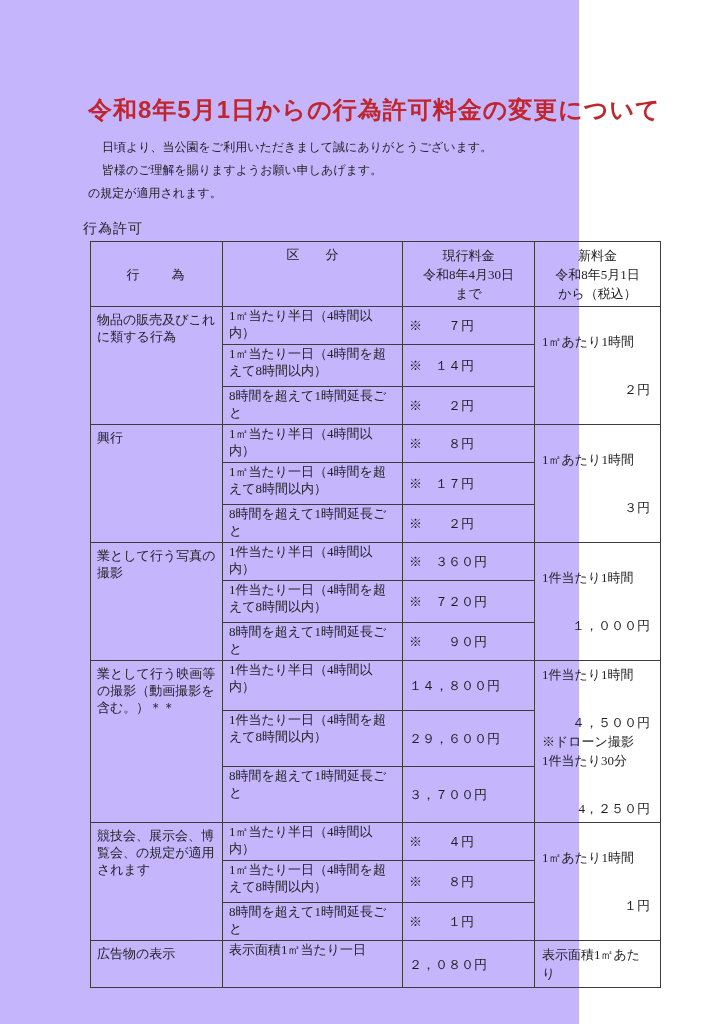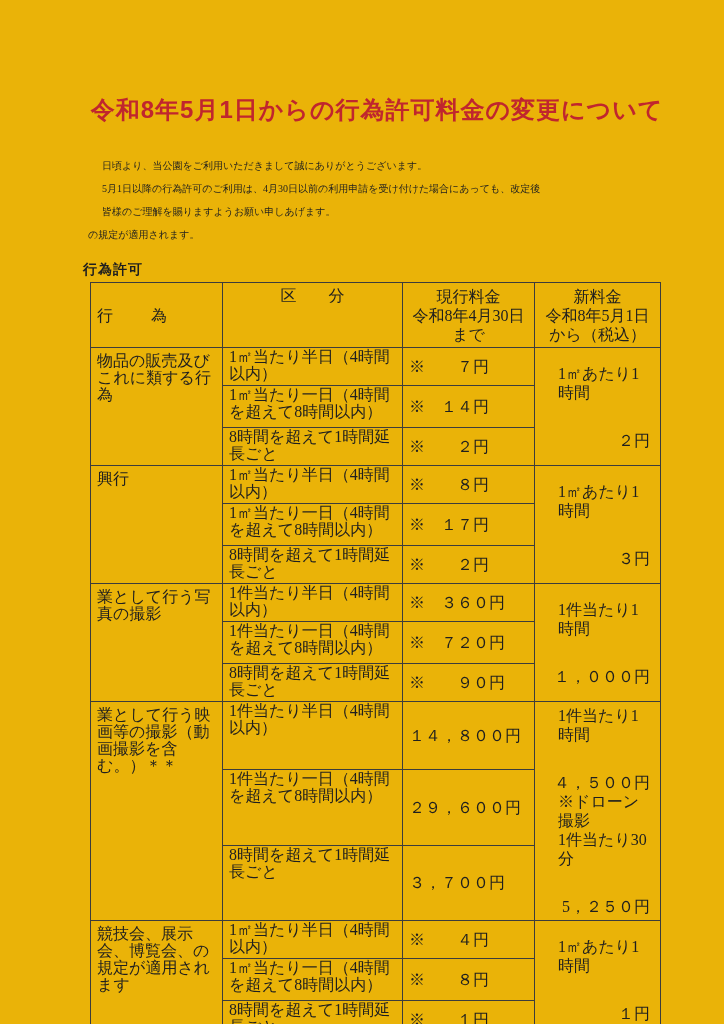--- a/index.html
+++ b/index.html
@@ -5,91 +5,90 @@
   html,body { margin:0; padding:0; }
   body {
     width:724px; height:1024px;
     background:#ffffff;
     font-family:"Liberation Serif", serif;
     color:#1f1f1f;
     overflow:hidden;
   }
   .page {
     position:relative;
-    width:724px; height:1024px;
+    width:579px; height:1024px;
     box-sizing:border-box;
     padding:94px 58px 0 88px;
-    background:#eab308;
+    background:#c4b5fd;
   }
   .title {
     margin:0;
     font-family:"Liberation Sans", sans-serif;
     font-weight:700;
     font-size:24px;
     line-height:31px;
     letter-spacing:1px;
     color:#c0262e;
     text-align:center;
     white-space:nowrap;
   }
-  .intro { margin-top:29px; font-size:10px; line-height:23px; }
+  .intro { margin-top:11px; font-size:12px; line-height:23px; }
   .intro .line { white-space:nowrap; }
   .intro .ind { text-indent:14px; }
   .tbl-caption {
     margin-top:15px;
     margin-left:-5px;
     font-size:14px;
-    font-weight:700;
+    font-weight:400;
     letter-spacing:1px;
     line-height:18px;
   }
   table.fee-table {
     border-collapse:collapse;
     table-layout:fixed;
     width:570px;
     margin-top:3px;
     margin-left:2px;
   }
   .fee-table td {
     border:1.5px solid #3c3c3c;
-    font-size:16px;
+    font-size:13px;
     line-height:17px;
     padding:3px 6px;
     vertical-align:top;
     overflow:hidden;
   }
-  .fee-table .h-act { vertical-align:middle; letter-spacing:2px; }
+  .fee-table .h-act { vertical-align:middle; text-align:center; letter-spacing:2px; }
   .fee-table .h-cat { vertical-align:top; text-align:center; padding-top:4px; }
   .fee-table .h-fee { vertical-align:top; text-align:center; padding-top:4px; }
   .fee-table .h-fee div { line-height:19px; }
   .head-row td { height:56px; }
   .fee-table td.act { padding-top:4px; }
   .fee-table td.cat { padding-top:0; min-height:22px; }
   .fee-table td.cur {
     text-align:left;
     vertical-align:middle;
     padding-right:7px;
     white-space:pre;
   }
   .fee-table td.newf { vertical-align:middle; padding:4px 7px; }
-  .newf .nf-l { text-align:left; line-height:19px;margin-left:16px; }
+  .newf .nf-l { text-align:left; line-height:19px; }
   .newf .nf-r { text-align:right; padding-right:3px; line-height:19px;margin-top:29px; }
   tr.r-single td.cat, tr.r-single td.cur { height:22px; }
   tr.r-double td.cat { height:38px; }
 </style>
 </head>
 <body>
 
 <div class="page">
 
   <h1 class="title">令和8年5月1日からの行為許可料金の変更について</h1>
 
   <div class="intro">
     <div class="line ind">日頃より、当公園をご利用いただきまして誠にありがとうございます。</div>
-    <div class="line ind">5月1日以降の行為許可のご利用は、4月30日以前の利用申請を受け付けた場合にあっても、改定後</div>
     <div class="line ind">皆様のご理解を賜りますようお願い申しあげます。</div>
     <div class="line">の規定が適用されます。</div>
   </div>
 
   <div class="tbl-caption">行為許可</div>
 
   <table class="fee-table">
     <colgroup>
       <col style="width:132px">
       <col style="width:180px">
@@ -169,21 +168,21 @@
 
     <tr class="r-single">
       <td class="act" rowspan="3">業として行う映画等の撮影（動画撮影を含む。）＊＊</td>
       <td class="cat">1件当たり半日（4時間以内）</td>
       <td class="cur">１４，８００円</td>
       <td class="newf" rowspan="3">
         <div class="nf-l">1件当たり1時間</div>
         <div class="nf-r">４，５００円</div>
         <div class="nf-l">※ドローン撮影</div>
         <div class="nf-l">1件当たり30分</div>
-        <div class="nf-r">5，２５０円</div>
+        <div class="nf-r">4，２５０円</div>
       </td>
     </tr>
     <tr class="r-double">
       <td class="cat">1件当たり一日（4時間を超えて8時間以内）</td>
       <td class="cur">２９，６００円</td>
     </tr>
     <tr class="r-double">
       <td class="cat">8時間を超えて1時間延長ごと</td>
       <td class="cur">３，７００円</td>
     </tr>

